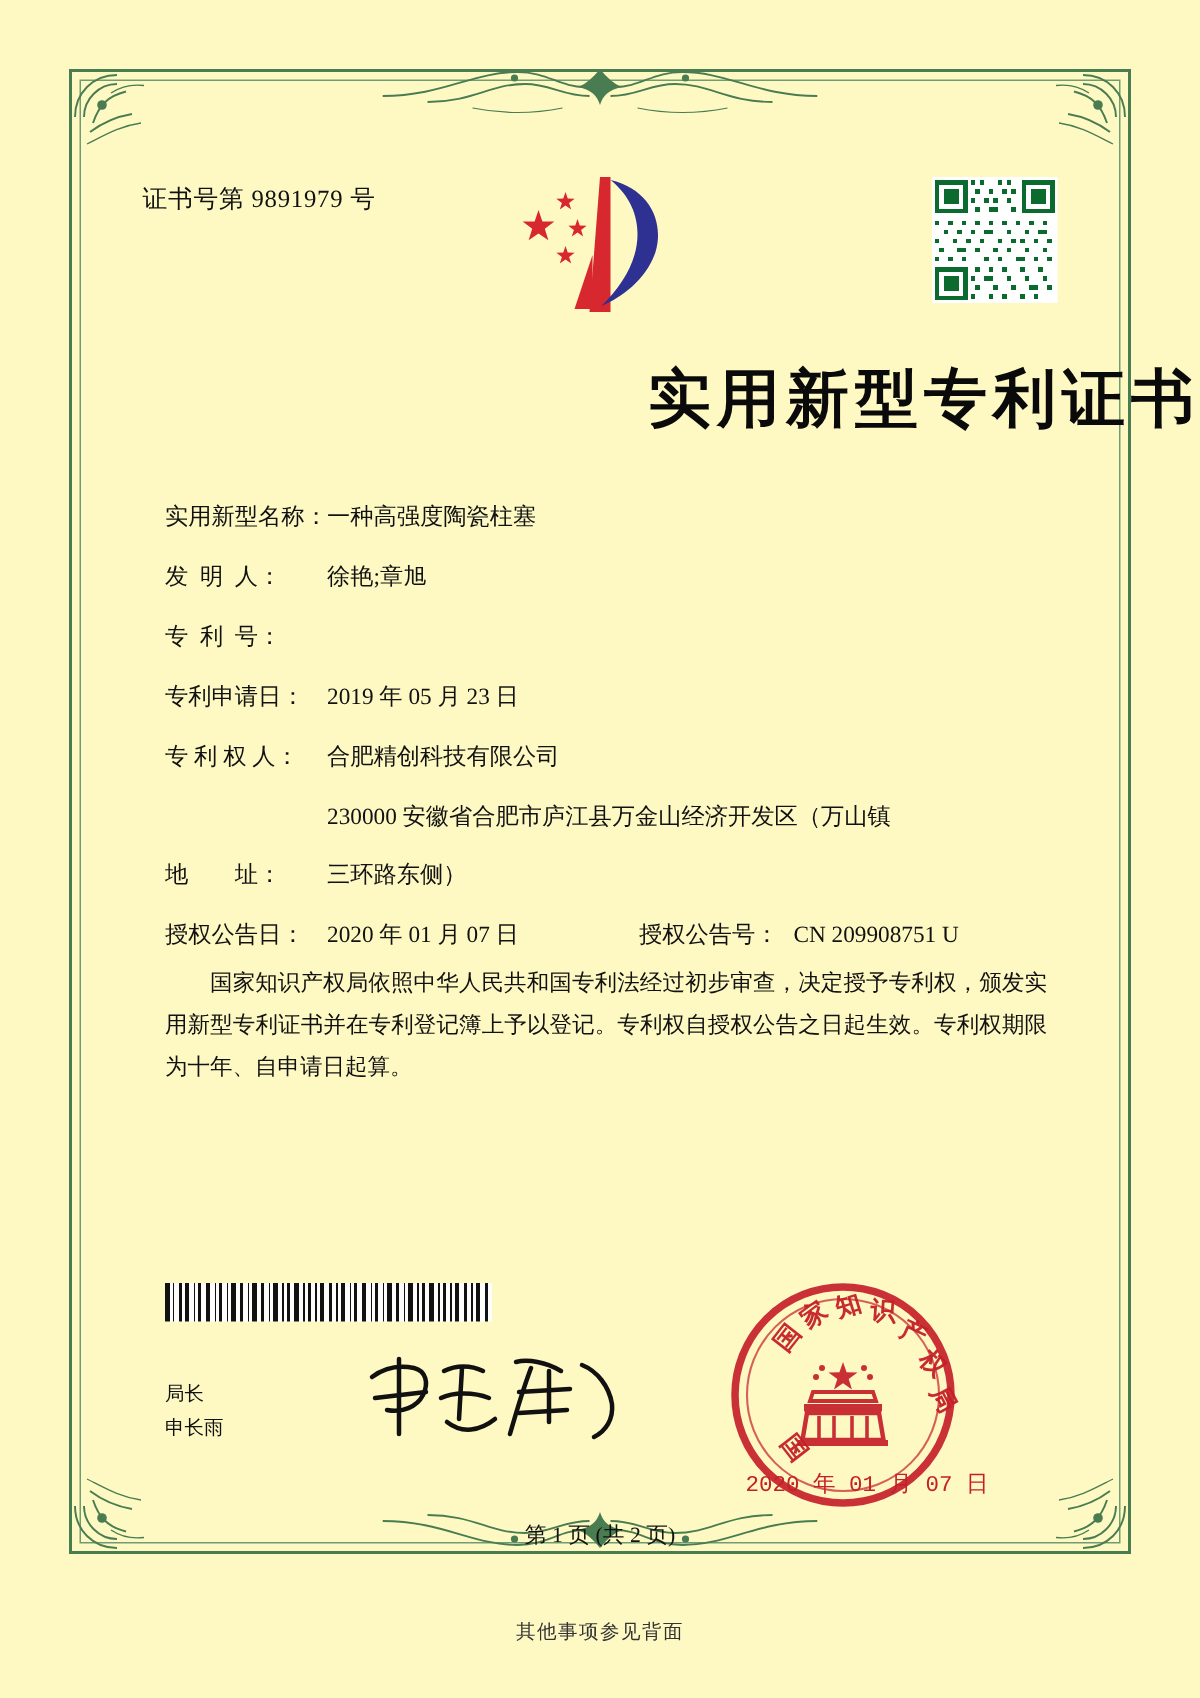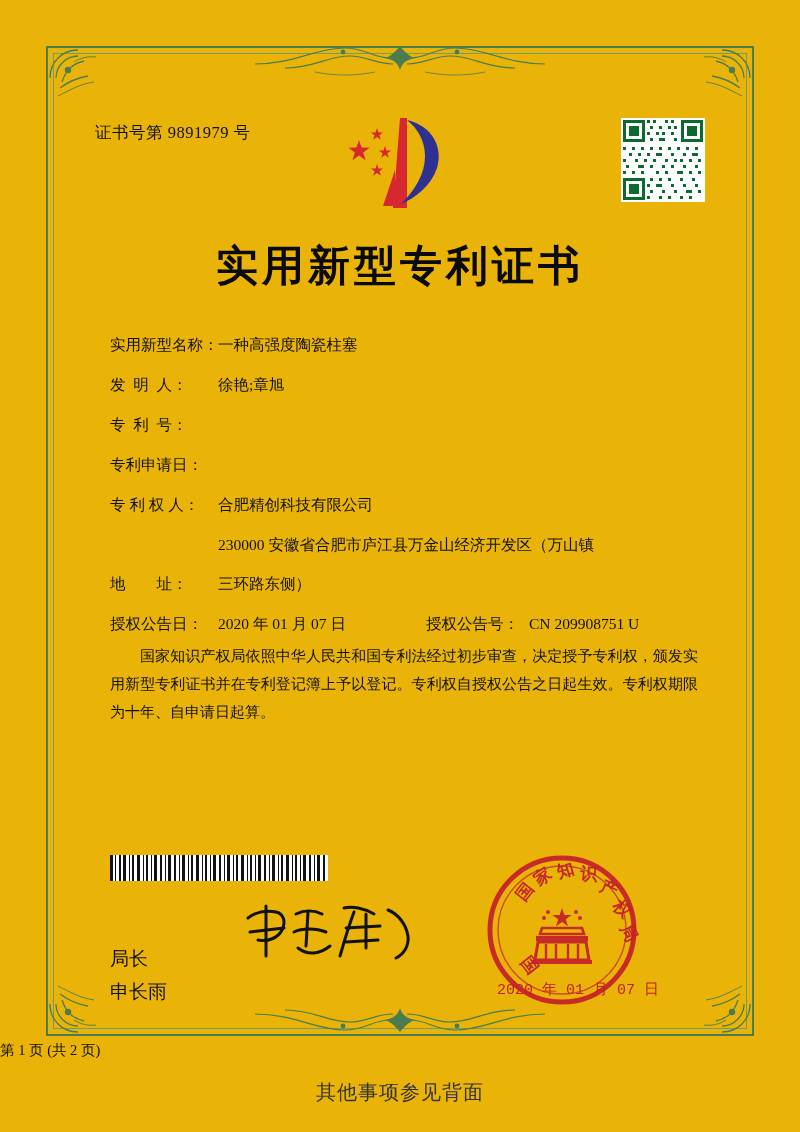--- a/index.html
+++ b/index.html
@@ -13,21 +13,21 @@
     font-family: "Liberation Serif", "DejaVu Serif", serif;
     color: #1a1a1a;
     position: relative;
     overflow: hidden;
   }
 
   .page {
     position: absolute;
     left: 0; top: 0;
     width: 800px; height: 1132px;
-    background: #eab308;
+    background: #fef9c3;
   }
 
   
   .border-outer {
     position: absolute;
     left: 46px; top: 46px;
     width: 708px; height: 990px;
     border: 2px solid #4a7c52;
     box-sizing: border-box;
   }
@@ -85,21 +85,21 @@
     position: absolute;
     right: 95px; top: 118px;
     width: 84px; height: 84px;
   }
   .qr canvas, .qr svg { display:block; }
 
   
   .doc-title {
     position: absolute;
     left: 0; right: 0; top: 238px;
-    text-align: center;
+    text-align: right;
     font-size: 42px;
     font-weight: bold;
     letter-spacing: 4px;
     color: #0a0a0a;
     font-family: "DejaVu Serif", "Liberation Serif", serif;
   }
 
   
   .fields {
     position: absolute;
@@ -155,24 +155,23 @@
     position: absolute;
     left: 110px; top: 855px;
     width: 218px; height: 26px;
   }
   .barcode svg { display:block; }
 
   
   .sig-label {
     position: absolute;
     left: 110px; top: 918px;
-    font-size: 19px;
+    font-size: 13px;
     line-height: 1.75;
     color: #111;
-    margin-top: 24px;
   }
   .sig-hand {
     position: absolute;
     left: 240px; top: 898px;
     width: 180px; height: 70px;
     color: #111;
   }
   .sig-hand svg { display:block; }
 
   
@@ -187,29 +186,30 @@
     left: 497px; top: 980px;
     font-size: 15px;
     color: #c4202a;
     font-family: "Liberation Mono", monospace;
     letter-spacing: 0px;
   }
 
   
   .page-no {
     position: absolute;
-    left: 0; right: 0; top: 1041px;
+    left: 0; right: 0; top: 1014px;
+    text-align: center;
     font-size: 14.5px;
     color: #111;
   }
   .back-note {
     position: absolute;
     left: 0; right: 0; top: 1079px;
     text-align: center;
-    font-size: 20px;
+    font-size: 13px;
     color: #333;
     letter-spacing: 1px;
   }
 </style>
 </head>
 <body>
 
 <div class="page">
 
   <div class="border-outer"></div>
@@ -411,20 +411,21 @@
       <span class="label">发  明  人：</span>
       <span class="value">徐艳;章旭</span>
     </div>
 
     <div class="field">
       <span class="label">专  利  号：</span>
     </div>
 
     <div class="field">
       <span class="label">专利申请日：</span>
+      <span class="value">2019 年 05 月 23 日</span>
     </div>
 
     <div class="field">
       <span class="label">专 利 权 人：</span>
       <span class="value">合肥精创科技有限公司</span>
     </div>
 
     <div class="field">
       <span class="label">地        址：</span>
       <span class="value">

